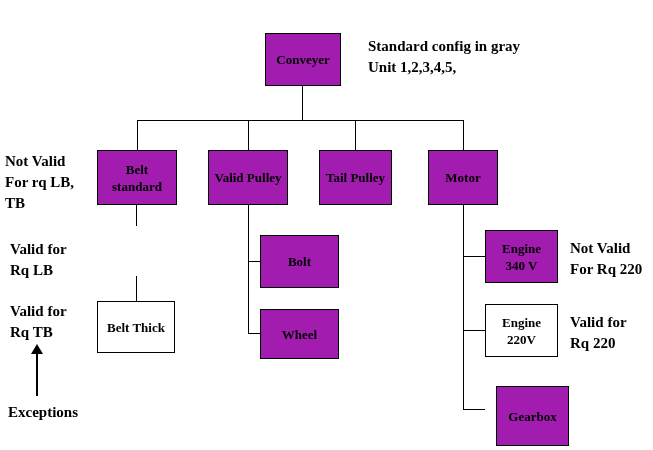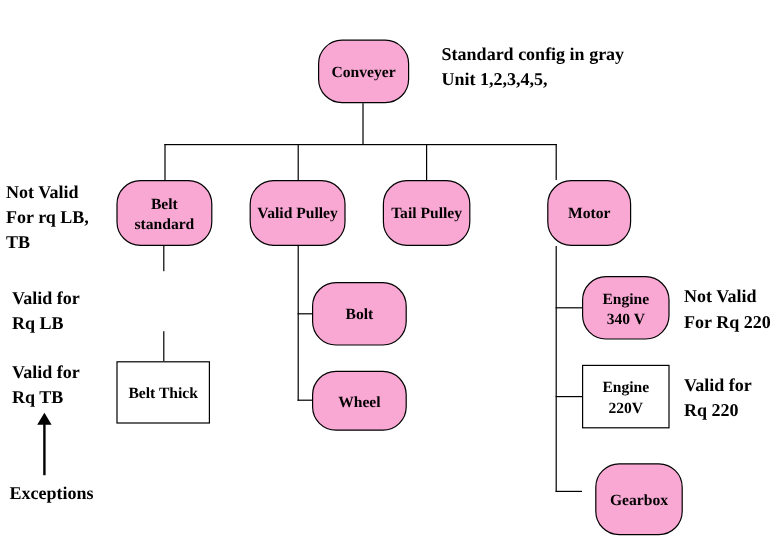--- a/index.html
+++ b/index.html
@@ -18,21 +18,21 @@
     display:flex;
     flex-direction:column;
     align-items:center;
     justify-content:center;
     text-align:center;
     font-size:13px;
     line-height:17px;
     box-sizing:border-box;
     padding:2px;
   }
-  .gray{background:#f9a8d4;border-radius:20px;}
+  .gray{background:#a21caf;}
   .white{background:#ffffff;}
   .vline,.hline{position:absolute;background:#000;}
   .note{
     position:absolute;
     font-size:15px;
     line-height:21px;
     white-space:nowrap;
   }
   .arrowhead{
     position:absolute;
@@ -65,21 +65,21 @@
 
   <div class="node gray" style="left:97px;top:150px;width:80px;height:55px;">
     <span>Belt standard</span>
   </div>
   <div class="node gray" style="left:208px;top:150px;width:80px;height:55px;">
     <span>Valid Pulley</span>
   </div>
   <div class="node gray" style="left:319px;top:150px;width:73px;height:55px;">
     <span>Tail Pulley</span>
   </div>
-  <div class="node gray" style="left:428px;top:150px;width:70px;height:55px;margin-left:28px;">
+  <div class="node gray" style="left:428px;top:150px;width:70px;height:55px;">
     <span>Motor</span>
   </div>
 
   <div class="vline" style="left:136px;top:205px;width:1px;height:21px;"></div>
   <div class="vline" style="left:136px;top:276px;width:1px;height:25px;"></div>
   <div class="node white" style="left:97px;top:301px;width:78px;height:52px;">
     <span>Belt Thick</span>
   </div>
 
   <div class="vline" style="left:248px;top:205px;width:1px;height:129px;"></div>

